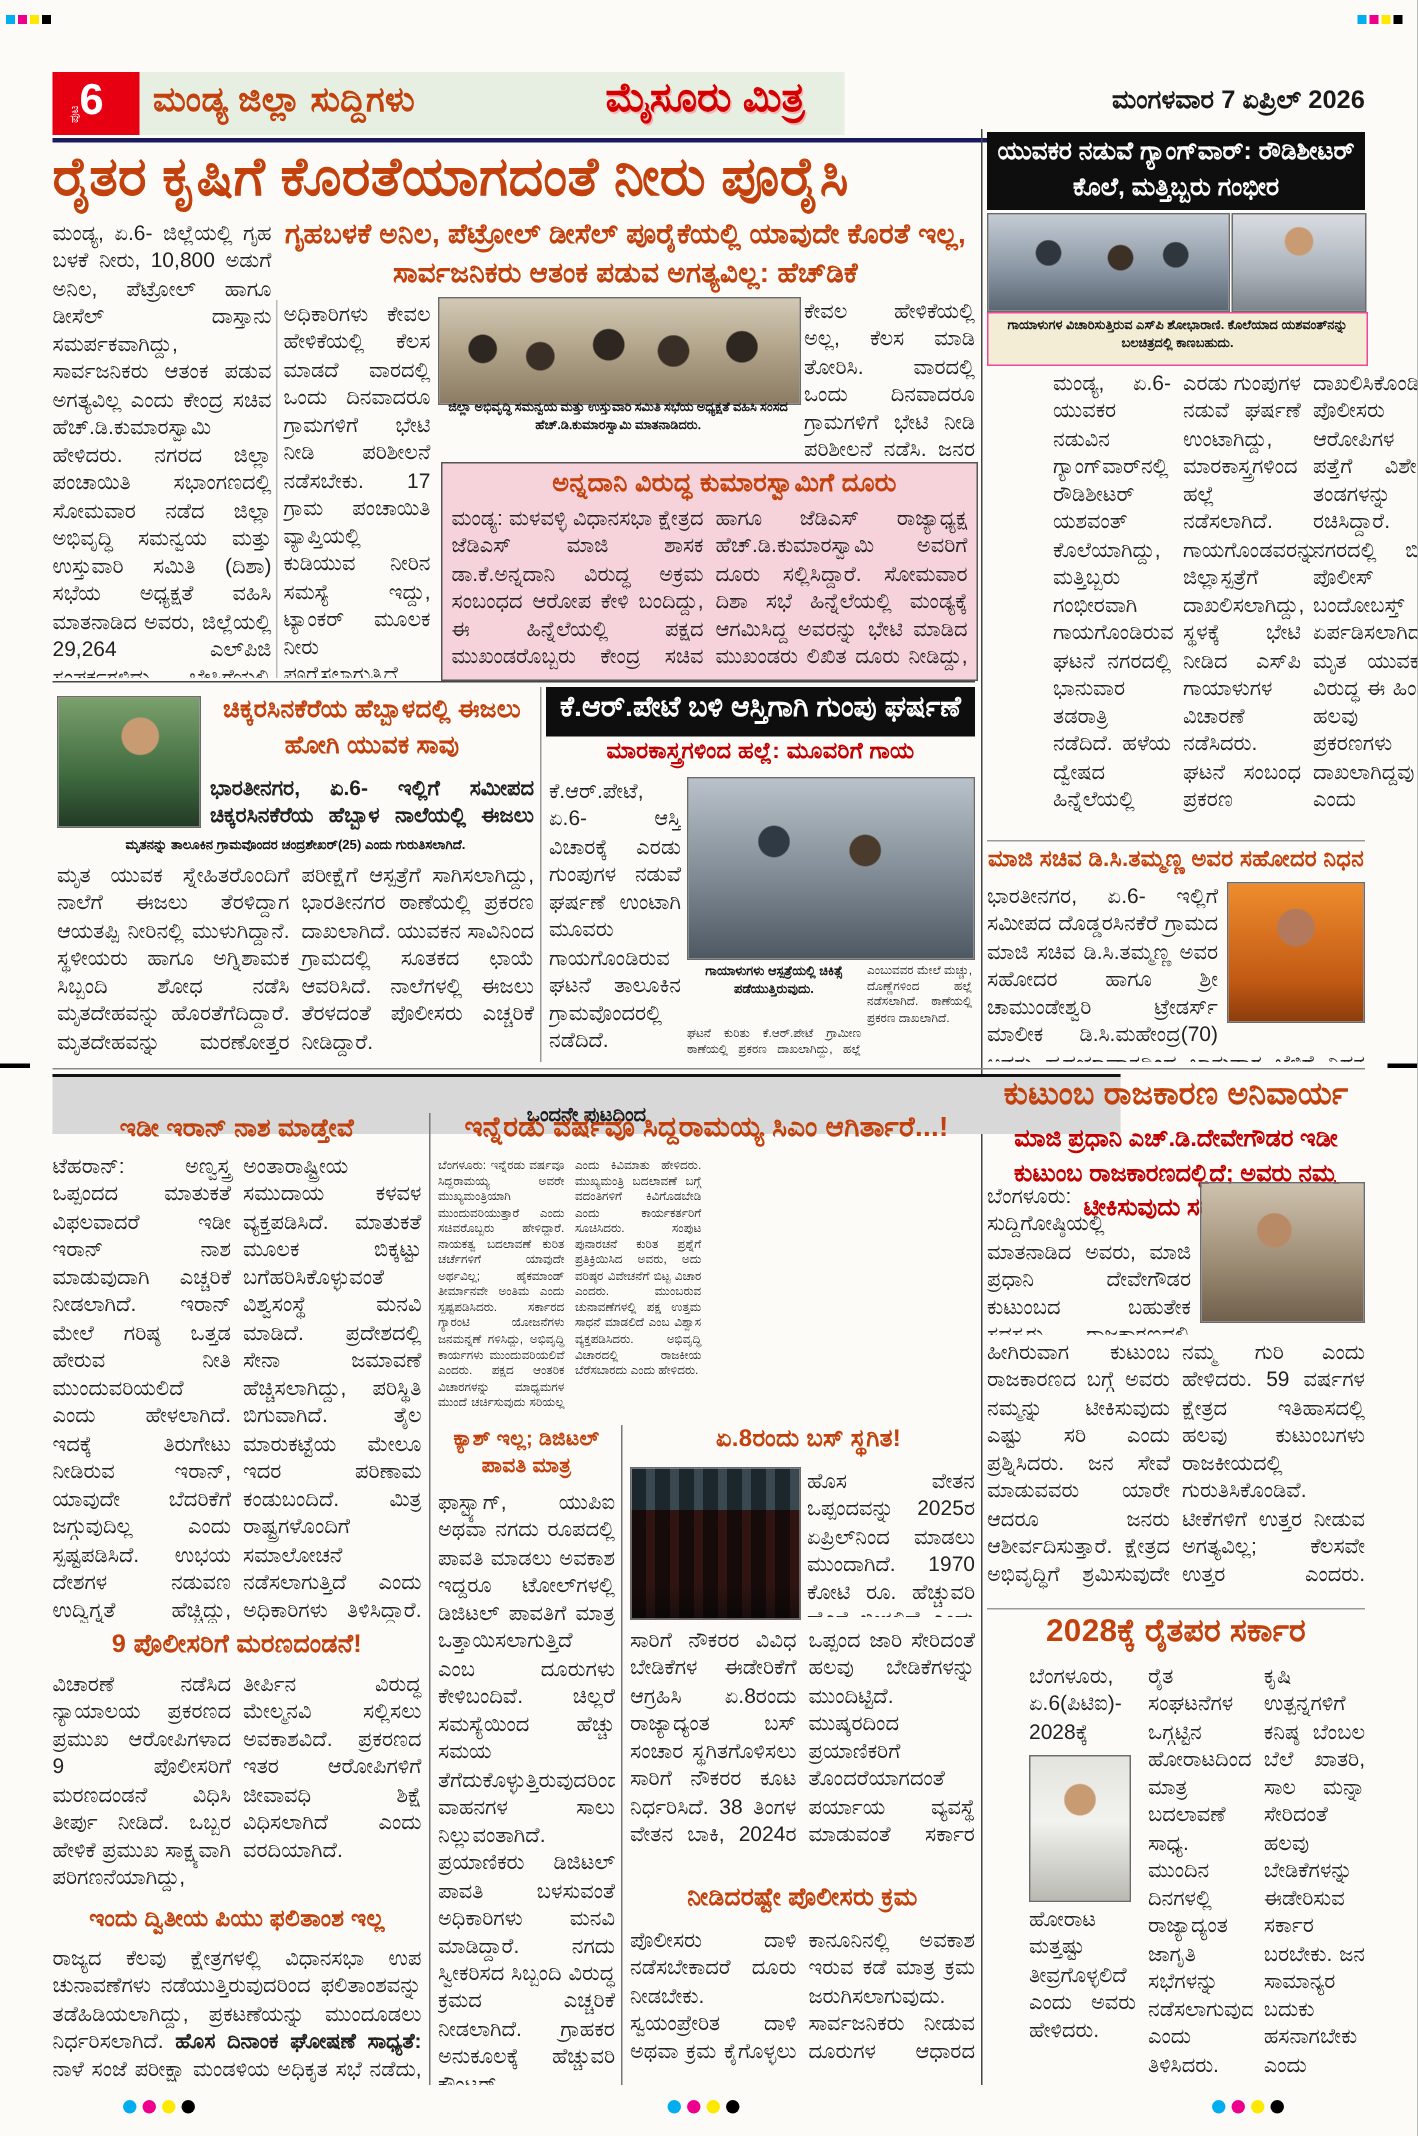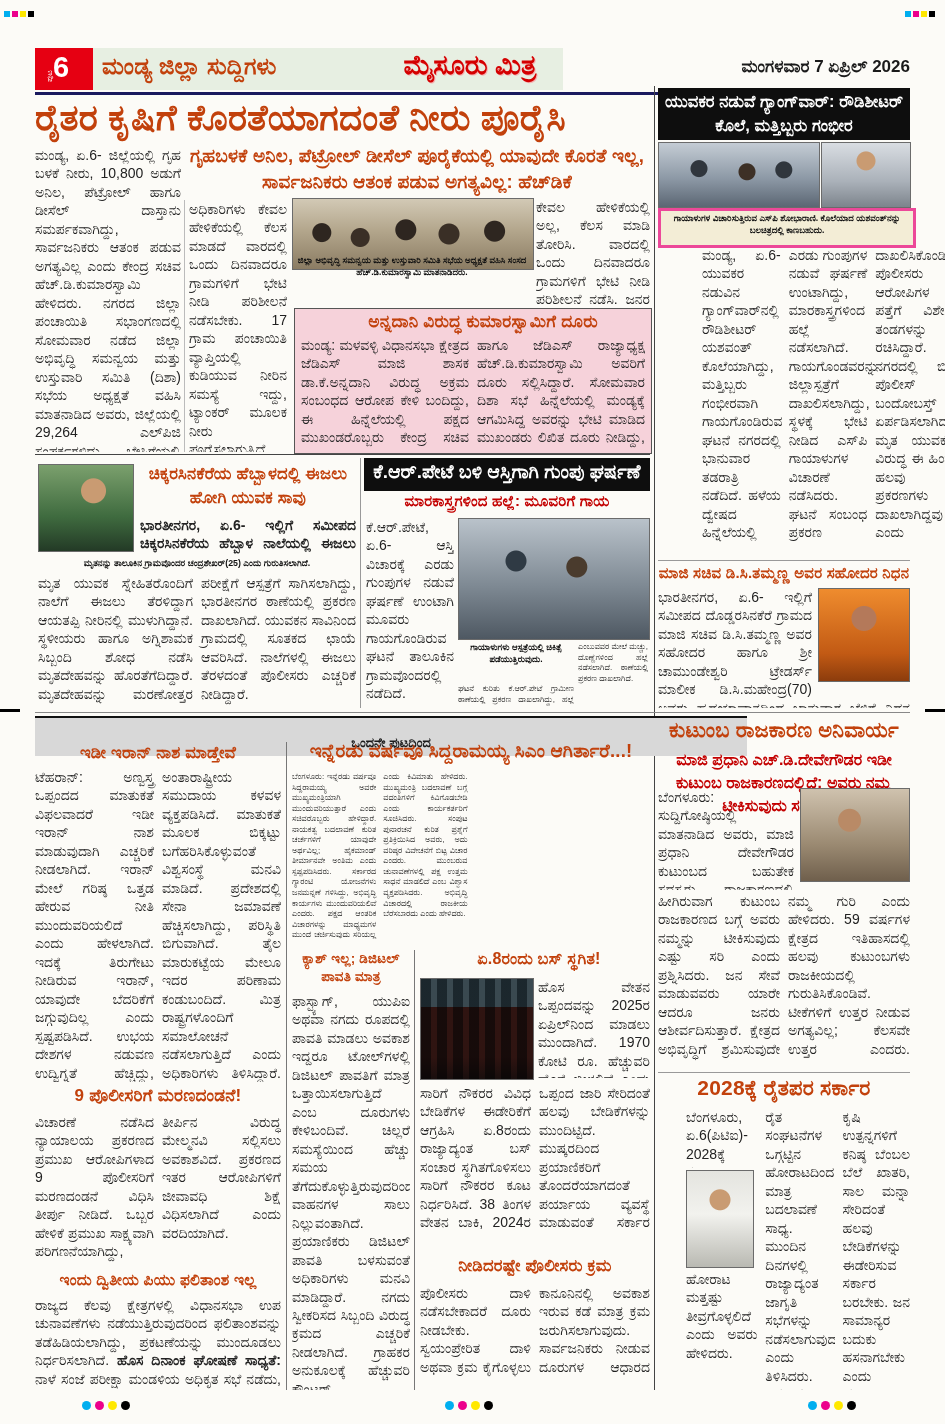--- a/index.html
+++ b/index.html
@@ -77,33 +77,33 @@
   <div class="abs center" style="left:330px;top:50px;width:280px;font-size:27px;font-weight:800;color:#d40000;text-shadow:1px 1px 0 #f4b3b3;">ಮೈಸೂರು ಮಿತ್ರ</div>
   <div class="abs" style="left:640px;top:57px;width:270px;font-size:17px;font-weight:700;text-align:right;">ಮಂಗಳವಾರ 7 ಏಪ್ರಿಲ್ 2026</div>
   <div class="rule" style="left:35px;top:92px;width:875px;height:3px;background:#1a1a5e;"></div>
 
   <div class="abs hl" style="left:35px;top:97px;width:618px;height:46px;font-size:36px;white-space:nowrap;">ರೈತರ ಕೃಷಿಗೆ ಕೊರತೆಯಾಗದಂತೆ ನೀರು ಪೂರೈಸಿ</div>
   <div class="abs hl" style="left:186px;top:143px;width:462px;height:54px;font-size:18.5px;line-height:1.4;text-align:center;">ಗೃಹಬಳಕೆ ಅನಿಲ, ಪೆಟ್ರೋಲ್ ಡೀಸೆಲ್ ಪೂರೈಕೆಯಲ್ಲಿ ಯಾವುದೇ ಕೊರತೆ ಇಲ್ಲ, ಸಾರ್ವಜನಿಕರು ಆತಂಕ ಪಡುವ ಅಗತ್ಯವಿಲ್ಲ: ಹೆಚ್‌ಡಿಕೆ</div>
   <div class="abs bt" style="left:35px;top:146px;width:146px;height:306px;">ಮಂಡ್ಯ, ಏ.6- ಜಿಲ್ಲೆಯಲ್ಲಿ ಗೃಹ ಬಳಕೆ ನೀರು, 10,800 ಅಡುಗೆ ಅನಿಲ, ಪೆಟ್ರೋಲ್ ಹಾಗೂ ಡೀಸೆಲ್ ದಾಸ್ತಾನು ಸಮರ್ಪಕವಾಗಿದ್ದು, ಸಾರ್ವಜನಿಕರು ಆತಂಕ ಪಡುವ ಅಗತ್ಯವಿಲ್ಲ ಎಂದು ಕೇಂದ್ರ ಸಚಿವ ಹೆಚ್.ಡಿ.ಕುಮಾರಸ್ವಾಮಿ ಹೇಳಿದರು. ನಗರದ ಜಿಲ್ಲಾ ಪಂಚಾಯಿತಿ ಸಭಾಂಗಣದಲ್ಲಿ ಸೋಮವಾರ ನಡೆದ ಜಿಲ್ಲಾ ಅಭಿವೃದ್ಧಿ ಸಮನ್ವಯ ಮತ್ತು ಉಸ್ತುವಾರಿ ಸಮಿತಿ (ದಿಶಾ) ಸಭೆಯ ಅಧ್ಯಕ್ಷತೆ ವಹಿಸಿ ಮಾತನಾಡಿದ ಅವರು, ಜಿಲ್ಲೆಯಲ್ಲಿ 29,264 ಎಲ್‌ಪಿಜಿ ಸಂಪರ್ಕಗಳಿದ್ದು, ಬೇಸಿಗೆಯಲ್ಲಿ ರೈತರ ಕೃಷಿ ಚಟುವಟಿಕೆಗಳಿಗೆ ನೀರಿನ ಕೊರತೆಯಾಗದಂತೆ ಅಧಿಕಾರಿಗಳು ಕ್ರಮ ವಹಿಸಬೇಕು ಎಂದು ಸೂಚನೆ ನೀಡಿದರು. ಕೆರೆ ಕಟ್ಟೆಗಳಿಗೆ ನೀರು ತುಂಬಿಸುವ ಕಾಮಗಾರಿಗಳನ್ನು ತ್ವರಿತವಾಗಿ ಪೂರ್ಣಗೊಳಿಸಬೇಕು. 87.65 ಕೋಟಿ ರೂ. ಅನುದಾನ ಬಳಕೆಯಾಗಿದ್ದು, 5,59,543 ಜನರಿಗೆ ವಿವಿಧ ಯೋಜನೆಗಳ ಸೌಲಭ್ಯ ತಲುಪಿದೆ. 38,517 ಫಲಾನುಭವಿಗಳಿಗೆ ನೆರವು ವಿತರಿಸಲಾಗಿದೆ ಎಂದು ಮಾಹಿತಿ ನೀಡಿದರು.</div>
   <div class="rule" style="left:184px;top:200px;width:1px;height:252px;background:#bbb;"></div>
   <div class="abs bt" style="left:189px;top:200px;width:98px;height:252px;">ಅಧಿಕಾರಿಗಳು ಕೇವಲ ಹೇಳಿಕೆಯಲ್ಲಿ ಕೆಲಸ ಮಾಡದೆ ವಾರದಲ್ಲಿ ಒಂದು ದಿನವಾದರೂ ಗ್ರಾಮಗಳಿಗೆ ಭೇಟಿ ನೀಡಿ ಪರಿಶೀಲನೆ ನಡೆಸಬೇಕು. 17 ಗ್ರಾಮ ಪಂಚಾಯಿತಿ ವ್ಯಾಪ್ತಿಯಲ್ಲಿ ಕುಡಿಯುವ ನೀರಿನ ಸಮಸ್ಯೆ ಇದ್ದು, ಟ್ಯಾಂಕರ್ ಮೂಲಕ ನೀರು ಪೂರೈಸಲಾಗುತ್ತಿದೆ. 155.33 ಕೋಟಿ ರೂ. ವೆಚ್ಚದ ಕಾಮಗಾರಿಗಳಿಗೆ ಅನುಮೋದನೆ ನೀಡಲಾಗಿದೆ ಎಂದು ತಿಳಿಸಿದರು. ಸಭೆಯಲ್ಲಿ ಜಿಲ್ಲಾಧಿಕಾರಿ, ಜಿ.ಪಂ. ಸಿಇಒ ಸೇರಿದಂತೆ ವಿವಿಧ ಇಲಾಖೆಗಳ ಅಧಿಕಾರಿಗಳು ಉಪಸ್ಥಿತರಿದ್ದರು.</div>
   <div class="photo p-meeting" style="left:292px;top:198px;width:240px;height:70px;"></div>
-  <div class="abs caption" style="left:292px;top:255px;width:240px;height:32px;">ಜಿಲ್ಲಾ ಅಭಿವೃದ್ಧಿ ಸಮನ್ವಯ ಮತ್ತು ಉಸ್ತುವಾರಿ ಸಮಿತಿ ಸಭೆಯ ಅಧ್ಯಕ್ಷತೆ ವಹಿಸಿ ಸಂಸದ ಹೆಚ್.ಡಿ.ಕುಮಾರಸ್ವಾಮಿ ಮಾತನಾಡಿದರು.</div>
+  <div class="abs caption" style="left:292px;top:266px;width:240px;height:32px;font-family:Liberation Serif, serif;">ಜಿಲ್ಲಾ ಅಭಿವೃದ್ಧಿ ಸಮನ್ವಯ ಮತ್ತು ಉಸ್ತುವಾರಿ ಸಮಿತಿ ಸಭೆಯ ಅಧ್ಯಕ್ಷತೆ ವಹಿಸಿ ಸಂಸದ ಹೆಚ್.ಡಿ.ಕುಮಾರಸ್ವಾಮಿ ಮಾತನಾಡಿದರು.</div>
   <div class="abs bt" style="left:536px;top:198px;width:114px;height:106px;">ಕೇವಲ ಹೇಳಿಕೆಯಲ್ಲಿ ಅಲ್ಲ, ಕೆಲಸ ಮಾಡಿ ತೋರಿಸಿ. ವಾರದಲ್ಲಿ ಒಂದು ದಿನವಾದರೂ ಗ್ರಾಮಗಳಿಗೆ ಭೇಟಿ ನೀಡಿ ಪರಿಶೀಲನೆ ನಡೆಸಿ, ಜನರ ಸಮಸ್ಯೆಗಳಿಗೆ ಸ್ಪಂದಿಸಬೇಕು ಎಂದು ಅಧಿಕಾರಿಗಳಿಗೆ ಸೂಚಿಸಿದರು.</div>
 
   <div class="abs" style="left:294px;top:308px;width:356px;height:144px;background:#f6d2da;border:1px solid #555;">
     <div class="hl center" style="font-size:17px;margin-top:3px;padding-left:20px;">ಅನ್ನದಾನಿ ವಿರುದ್ಧ ಕುಮಾರಸ್ವಾಮಿಗೆ ದೂರು</div>
     <div class="bt c2" style="margin:4px 6px 0 6px;height:112px;">ಮಂಡ್ಯ: ಮಳವಳ್ಳಿ ವಿಧಾನಸಭಾ ಕ್ಷೇತ್ರದ ಜೆಡಿಎಸ್ ಮಾಜಿ ಶಾಸಕ ಡಾ.ಕೆ.ಅನ್ನದಾನಿ ವಿರುದ್ಧ ಅಕ್ರಮ ಸಂಬಂಧದ ಆರೋಪ ಕೇಳಿ ಬಂದಿದ್ದು, ಈ ಹಿನ್ನೆಲೆಯಲ್ಲಿ ಪಕ್ಷದ ಮುಖಂಡರೊಬ್ಬರು ಕೇಂದ್ರ ಸಚಿವ ಹಾಗೂ ಜೆಡಿಎಸ್ ರಾಜ್ಯಾಧ್ಯಕ್ಷ ಹೆಚ್.ಡಿ.ಕುಮಾರಸ್ವಾಮಿ ಅವರಿಗೆ ದೂರು ಸಲ್ಲಿಸಿದ್ದಾರೆ. ಸೋಮವಾರ ದಿಶಾ ಸಭೆ ಹಿನ್ನೆಲೆಯಲ್ಲಿ ಮಂಡ್ಯಕ್ಕೆ ಆಗಮಿಸಿದ್ದ ಅವರನ್ನು ಭೇಟಿ ಮಾಡಿದ ಮುಖಂಡರು ಲಿಖಿತ ದೂರು ನೀಡಿದ್ದು, ಈ ಬಗ್ಗೆ ಪರಿಶೀಲಿಸಿ ಸೂಕ್ತ ಕ್ರಮ ಕೈಗೊಳ್ಳುವ ಭರವಸೆ ದೊರೆತಿದೆ ಎಂದು ತಿಳಿದುಬಂದಿದೆ. ಪಕ್ಷದ ವರಿಷ್ಠರ ಗಮನಕ್ಕೂ ವಿಷಯ ತರಲಾಗಿದೆ ಎಂದು ಮೂಲಗಳು ಹೇಳಿವೆ.</div>
   </div>
 
   <div class="rule" style="left:654px;top:86px;width:1px;height:1304px;"></div>
   <div class="abs banner" style="left:658px;top:88px;width:252px;height:50px;font-size:16.5px;line-height:1.45;padding-top:2px;">ಯುವಕರ ನಡುವೆ ಗ್ಯಾಂಗ್‌ವಾರ್: ರೌಡಿಶೀಟರ್ ಕೊಲೆ, ಮತ್ತಿಬ್ಬರು ಗಂಭೀರ</div>
   <div class="photo p-crime" style="left:658px;top:142px;width:160px;height:64px;"></div>
   <div class="photo p-victim" style="left:821px;top:142px;width:88px;height:64px;"></div>
-  <div class="abs caption" style="left:658px;top:208px;width:252px;height:32px;background:#f3edd6;border:3px solid #ec4899;padding-top:2px;">ಗಾಯಾಳುಗಳ ವಿಚಾರಿಸುತ್ತಿರುವ ಎಸ್‌ಪಿ ಶೋಭಾರಾಣಿ. ಕೊಲೆಯಾದ ಯಶವಂತ್‌ನನ್ನು ಬಲಚಿತ್ರದಲ್ಲಿ ಕಾಣಬಹುದು.</div>
+  <div class="abs caption" style="left:658px;top:208px;width:252px;height:32px;background:#f3edd6;border:1px solid #ec4899;padding-top:2px;">ಗಾಯಾಳುಗಳ ವಿಚಾರಿಸುತ್ತಿರುವ ಎಸ್‌ಪಿ ಶೋಭಾರಾಣಿ. ಕೊಲೆಯಾದ ಯಶವಂತ್‌ನನ್ನು ಬಲಚಿತ್ರದಲ್ಲಿ ಕಾಣಬಹುದು.</div>
   <div class="abs bt c3" style="left:658px;top:246px;width:252px;height:312px;">ಮಂಡ್ಯ, ಏ.6- ಯುವಕರ ನಡುವಿನ ಗ್ಯಾಂಗ್‌ವಾರ್‌ನಲ್ಲಿ ರೌಡಿಶೀಟರ್ ಯಶವಂತ್ ಕೊಲೆಯಾಗಿದ್ದು, ಮತ್ತಿಬ್ಬರು ಗಂಭೀರವಾಗಿ ಗಾಯಗೊಂಡಿರುವ ಘಟನೆ ನಗರದಲ್ಲಿ ಭಾನುವಾರ ತಡರಾತ್ರಿ ನಡೆದಿದೆ. ಹಳೆಯ ದ್ವೇಷದ ಹಿನ್ನೆಲೆಯಲ್ಲಿ ಎರಡು ಗುಂಪುಗಳ ನಡುವೆ ಘರ್ಷಣೆ ಉಂಟಾಗಿದ್ದು, ಮಾರಕಾಸ್ತ್ರಗಳಿಂದ ಹಲ್ಲೆ ನಡೆಸಲಾಗಿದೆ. ಗಾಯಗೊಂಡವರನ್ನು ಜಿಲ್ಲಾಸ್ಪತ್ರೆಗೆ ದಾಖಲಿಸಲಾಗಿದ್ದು, ಸ್ಥಳಕ್ಕೆ ಭೇಟಿ ನೀಡಿದ ಎಸ್‌ಪಿ ಗಾಯಾಳುಗಳ ವಿಚಾರಣೆ ನಡೆಸಿದರು. ಘಟನೆ ಸಂಬಂಧ ಪ್ರಕರಣ ದಾಖಲಿಸಿಕೊಂಡಿರುವ ಪೊಲೀಸರು ಆರೋಪಿಗಳ ಪತ್ತೆಗೆ ವಿಶೇಷ ತಂಡಗಳನ್ನು ರಚಿಸಿದ್ದಾರೆ. ನಗರದಲ್ಲಿ ಬಿಗಿ ಪೊಲೀಸ್ ಬಂದೋಬಸ್ತ್ ಏರ್ಪಡಿಸಲಾಗಿದೆ. ಮೃತ ಯುವಕನ ವಿರುದ್ಧ ಈ ಹಿಂದೆ ಹಲವು ಪ್ರಕರಣಗಳು ದಾಖಲಾಗಿದ್ದವು ಎಂದು ಪೊಲೀಸರು ಮಾಹಿತಿ ನೀಡಿದ್ದಾರೆ. ಹಿರಿಯ ಅಧಿಕಾರಿಗಳು ಸ್ಥಳ ಪರಿಶೀಲನೆ ನಡೆಸಿ ತನಿಖೆ ಚುರುಕುಗೊಳಿಸಿದ್ದಾರೆ. ಘಟನೆಯ ಸಿಸಿಟಿವಿ ದೃಶ್ಯಾವಳಿ ಆಧರಿಸಿ ಶೋಧ ಕಾರ್ಯ ನಡೆದಿದೆ. ಪ್ರದೇಶದ ಜನರು ಆತಂಕಗೊಂಡಿದ್ದು, ಶಾಂತಿ ಕಾಪಾಡುವಂತೆ ಪೊಲೀಸರು ಮನವಿ ಮಾಡಿದ್ದಾರೆ. ಗಾಯಾಳುಗಳ ಸ್ಥಿತಿ ಗಂಭೀರವಾಗಿದ್ದು, ಹೆಚ್ಚಿನ ಚಿಕಿತ್ಸೆಗೆ ವ್ಯವಸ್ಥೆ ಮಾಡಲಾಗಿದೆ ಎಂದು ವೈದ್ಯರು ತಿಳಿಸಿದ್ದಾರೆ.</div>
 
   <div class="rule" style="left:35px;top:454px;width:615px;height:1px;"></div>
 
   <div class="photo p-youth" style="left:38px;top:464px;width:94px;height:86px;"></div>
   <div class="abs hl center" style="left:140px;top:462px;width:216px;height:50px;font-size:16.5px;line-height:1.45;">ಚಿಕ್ಕರಸಿನಕೆರೆಯ ಹೆಬ್ಬಾಳದಲ್ಲಿ ಈಜಲು ಹೋಗಿ ಯುವಕ ಸಾವು</div>
   <div class="abs bt" style="left:140px;top:516px;width:216px;height:38px;font-weight:700;">ಭಾರತೀನಗರ, ಏ.6- ಇಲ್ಲಿಗೆ ಸಮೀಪದ ಚಿಕ್ಕರಸಿನಕೆರೆಯ ಹೆಬ್ಬಾಳ ನಾಲೆಯಲ್ಲಿ ಈಜಲು ಹೋಗಿ ಯುವಕನೊಬ್ಬ ನಾಲೆಯಲ್ಲಿ ಮುಳುಗಿ ಸಾವನ್ನಪ್ಪಿರುವ ಘಟನೆ ಜರುಗಿದೆ.</div>
   <div class="abs caption" style="left:38px;top:558px;width:318px;height:13px;font-size:8.8px;">ಮೃತನನ್ನು ತಾಲೂಕಿನ ಗ್ರಾಮವೊಂದರ ಚಂದ್ರಶೇಖರ್(25) ಎಂದು ಗುರುತಿಸಲಾಗಿದೆ.</div>
   <div class="abs bt c2" style="left:38px;top:574px;width:318px;height:132px;">ಮೃತ ಯುವಕ ಸ್ನೇಹಿತರೊಂದಿಗೆ ನಾಲೆಗೆ ಈಜಲು ತೆರಳಿದ್ದಾಗ ಆಯತಪ್ಪಿ ನೀರಿನಲ್ಲಿ ಮುಳುಗಿದ್ದಾನೆ. ಸ್ಥಳೀಯರು ಹಾಗೂ ಅಗ್ನಿಶಾಮಕ ಸಿಬ್ಬಂದಿ ಶೋಧ ನಡೆಸಿ ಮೃತದೇಹವನ್ನು ಹೊರತೆಗೆದಿದ್ದಾರೆ. ಮೃತದೇಹವನ್ನು ಮರಣೋತ್ತರ ಪರೀಕ್ಷೆಗೆ ಆಸ್ಪತ್ರೆಗೆ ಸಾಗಿಸಲಾಗಿದ್ದು, ಭಾರತೀನಗರ ಠಾಣೆಯಲ್ಲಿ ಪ್ರಕರಣ ದಾಖಲಾಗಿದೆ. ಯುವಕನ ಸಾವಿನಿಂದ ಗ್ರಾಮದಲ್ಲಿ ಸೂತಕದ ಛಾಯೆ ಆವರಿಸಿದೆ. ನಾಲೆಗಳಲ್ಲಿ ಈಜಲು ತೆರಳದಂತೆ ಪೊಲೀಸರು ಎಚ್ಚರಿಕೆ ನೀಡಿದ್ದಾರೆ.</div>
 

